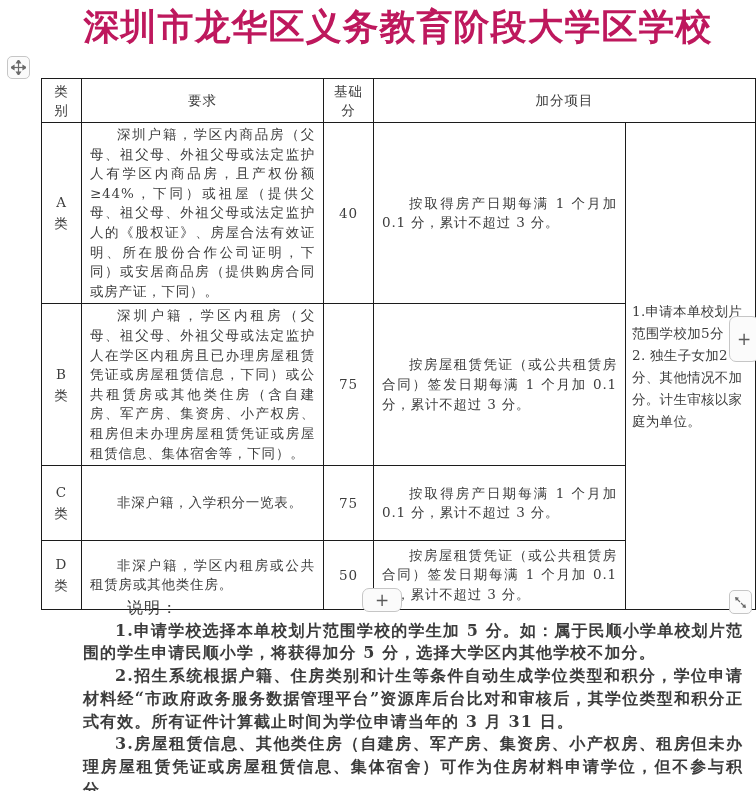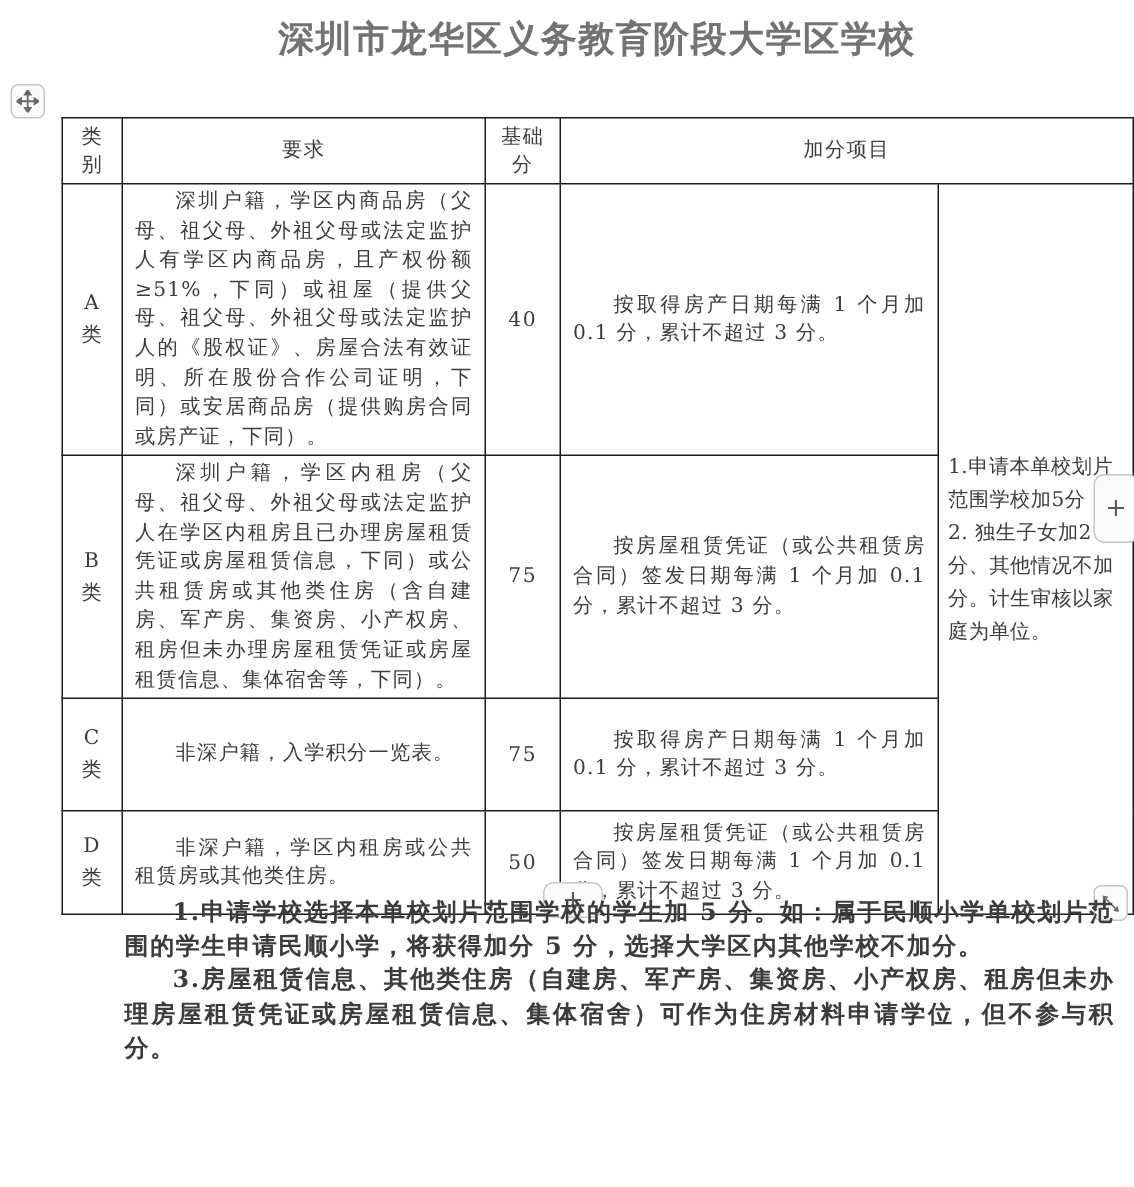--- a/index.html
+++ b/index.html
@@ -11,23 +11,23 @@
     font-family: "DejaVu Serif", "Liberation Serif", serif;
     color: #3c3c3c;
   }
 
   .doc-title {
     position: absolute;
     left: 41px; top: 10px; width: 714px;
     text-align: center;
     font-family: "DejaVu Sans", "Liberation Sans", sans-serif;
     font-weight: bold;
-    font-size: 24px;
+    font-size: 36px;
     line-height: 33px;
-    color: #737373;
+    color: #be185d;
     letter-spacing: 1px;
   }
 
   table.score-table {
     position: absolute;
     left: 41px; top: 78px;
     width: 714px;
     border-collapse: collapse;
     table-layout: fixed;
     font-size: 13.5px;
@@ -131,21 +131,21 @@
     <th class="cell-center head-cell">类
 别</th>
     <th class="cell-center head-cell">要求</th>
     <th class="cell-center head-cell">基础
 分</th>
     <th class="cell-center head-cell" colspan="2">加分项目</th>
   </tr>
   <tr class="r-a">
     <td class="cell-center">A
 类</td>
-    <td class="cell-text">深圳户籍，学区内商品房（父母、祖父母、外祖父母或法定监护人有学区内商品房，且产权份额≥51%，下同）或祖屋（提供父母、祖父母、外祖父母或法定监护人的《股权证》、房屋合法有效证明、所在股份合作公司证明，下同）或安居商品房（提供购房合同或房产证，下同）。</td>
+    <td class="cell-text">深圳户籍，学区内商品房（父母、祖父母、外祖父母或法定监护人有学区内商品房，且产权份额≥44%，下同）或祖屋（提供父母、祖父母、外祖父母或法定监护人的《股权证》、房屋合法有效证明、所在股份合作公司证明，下同）或安居商品房（提供购房合同或房产证，下同）。</td>
     <td class="cell-center">40</td>
     <td class="cell-text">按取得房产日期每满 1 个月加 0.1 分，累计不超过 3 分。</td>
     <td class="notes-cell" rowspan="4">1.申请本单校划片范围学校加5分；
 2. 独生子女加2分、其他情况不加分。计生审核以家庭为单位。</td>
   </tr>
   <tr class="r-b">
     <td class="cell-center">B
 类</td>
     <td class="cell-text">深圳户籍，学区内租房（父母、祖父母、外祖父母或法定监护人在学区内租房且已办理房屋租赁凭证或房屋租赁信息，下同）或公共租赁房或其他类住房（含自建房、军产房、集资房、小产权房、租房但未办理房屋租赁凭证或房屋租赁信息、集体宿舍等，下同）。</td>
     <td class="cell-center">75</td>
@@ -183,15 +183,17 @@
         <line x1="2" y1="2" x2="6" y2="6"></line>
         <path d="M1 1 L5 1.8 L1.8 5 Z" stroke="none"></path>
         <line x1="7" y1="7" x2="11" y2="11"></line>
         <path d="M12 12 L8 11.2 L11.2 8 Z" stroke="none"></path>
       </g>
     </svg>
   </span>
 </div>
 
 <div class="notes">
+  <p class="heading">说明：</p>
   <p class="item">1.申请学校选择本单校划片范围学校的学生加 5 分。如：属于民顺小学单校划片范围的学生申请民顺小学，将获得加分 5 分，选择大学区内其他学校不加分。</p>
+  <p class="item">2.招生系统根据户籍、住房类别和计生等条件自动生成学位类型和积分，学位申请材料经“市政府政务服务数据管理平台”资源库后台比对和审核后，其学位类型和积分正式有效。所有证件计算截止时间为学位申请当年的 3 月 31 日。</p>
   <p class="item">3.房屋租赁信息、其他类住房（自建房、军产房、集资房、小产权房、租房但未办理房屋租赁凭证或房屋租赁信息、集体宿舍）可作为住房材料申请学位，但不参与积分。</p>
 </div>
 
 </body></html>

